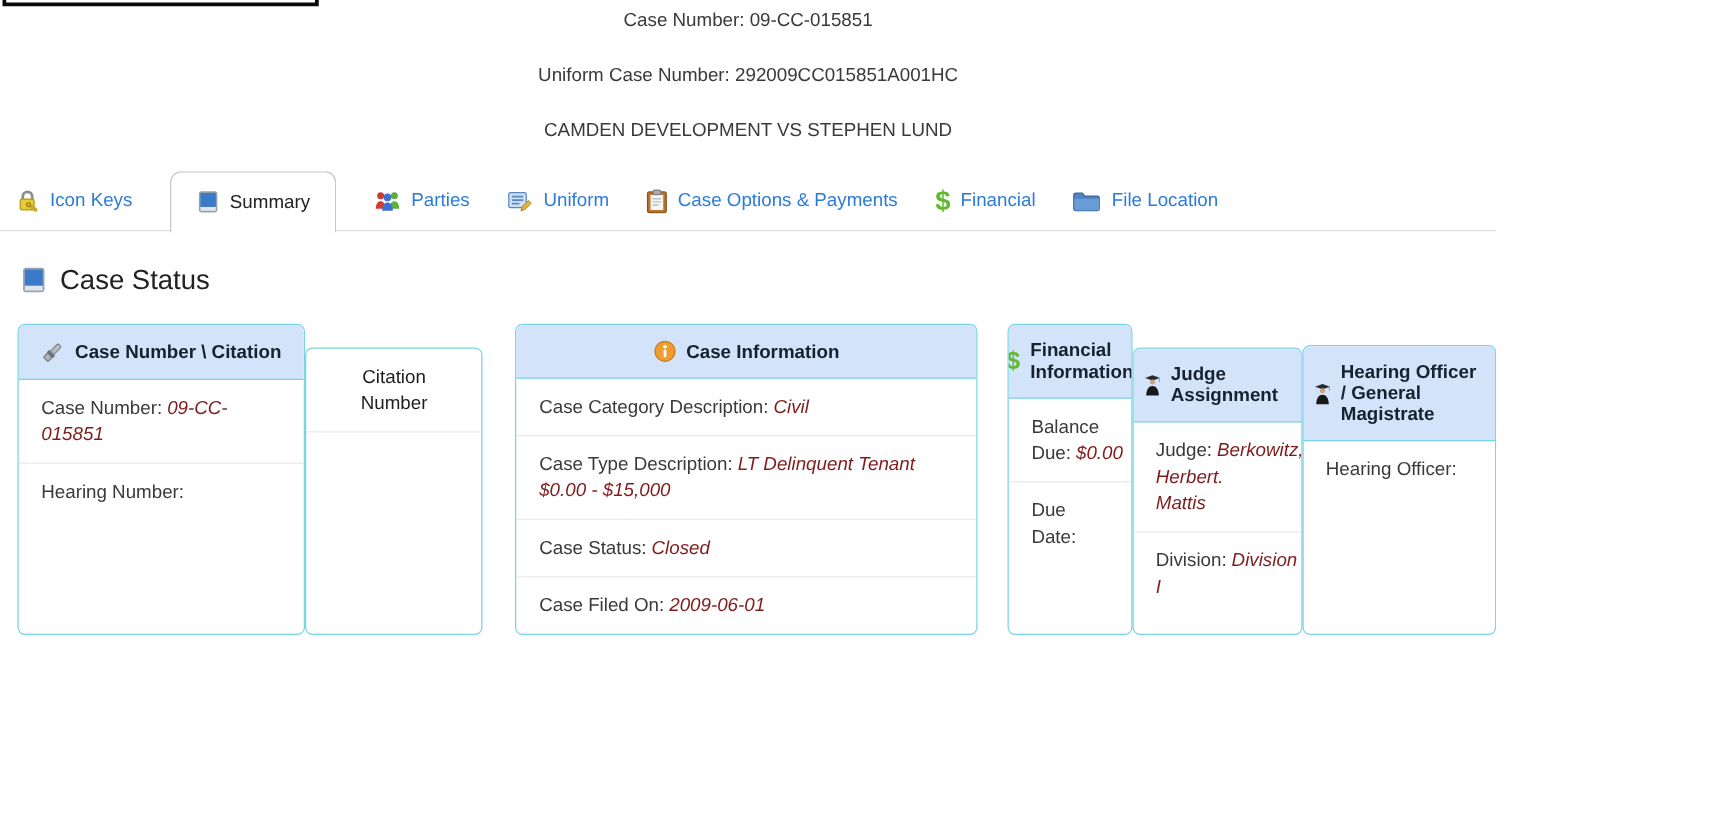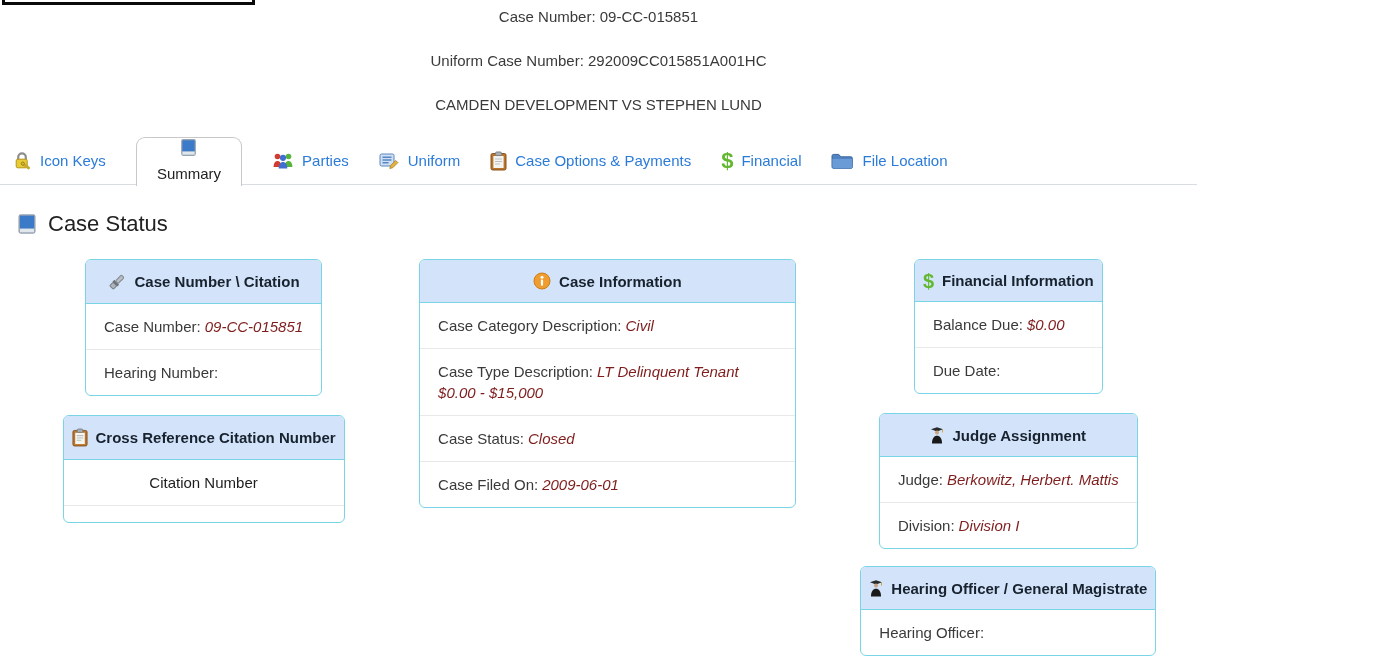--- a/index.html
+++ b/index.html
@@ -15,30 +15,30 @@
   .top-header { padding-top:8px; text-align:center; }
   .top-header .line { font-size:15px; color:#3a3a3a; line-height:17px; }
   .top-header .line + .line { margin-top:27px; }
 
   
   .tabbar { display:flex; align-items:center; gap:30px; padding-left:12px;
     height:48px; margin-top:24px; border-bottom:1px solid #d9dde1; }
   .tab { display:flex; align-items:center; gap:8px; font-size:15px; color:#2b7bd9;
     cursor:pointer; white-space:nowrap; }
   .tab.active { height:49px; margin-bottom:-1px; padding:0 20px; background:#fff;
-    border:1px solid #c8c8c8; border-bottom:none; border-radius:9px 9px 0 0; color:#222;flex-direction:column; }
+    border:1px solid #c8c8c8; border-bottom:none; border-radius:9px 9px 0 0; color:#222; }
   .tab .dollar-glyph { font-size:22px; font-weight:bold; color:#62b82e; line-height:18px; }
 
   
   .content { padding:26px 0 0 16px; }
   .page-title { display:flex; align-items:center; gap:10px; font-size:22px;
     font-weight:400; color:#222; }
 
   .columns { display:flex; margin-top:22px; padding-left:0; }
-  .col { display:flex; flex-direction:column;align-items:center; }
+  .col { display:flex; flex-direction:row; }
   .col1 { margin-left:-2px; width:440px; }
   .col2 { margin-left:26px; width:437px; }
   .col3 { margin-left:24px; width:438px; }
 
   .panel { border:1px solid #79d5e6; border-radius:6px; background:#fff; overflow:hidden; }
   .panel + .panel { margin-top:19px; }
   .panel-header { display:flex; align-items:center; justify-content:center; gap:8px;
     background:#d2e3fa; border-bottom:1px solid #79d5e6; padding:12px 8px;
     font-size:15px; font-weight:bold; color:#18222e; }
   .panel-header .dollar-glyph { font-size:20px; font-weight:bold; color:#62b82e; line-height:16px; }
@@ -176,31 +176,20 @@
           </div>
           <div class="row">
             <span class="lbl">Case Number:</span><span class="val">09-CC-015851</span>
           </div>
           <div class="row">
             <span class="lbl">Hearing Number:</span><span class="val"></span>
           </div>
         </div>
 
         <div class="panel">
-          <div class="panel-header">
-            <span class="icon">
-              <svg width="16" height="19" viewBox="0 0 17 20">
-                <rect x="1" y="2.5" width="15" height="16.5" rx="1.6" fill="#b9742e" stroke="#8a541d"></rect>
-                <rect x="3.4" y="5" width="10.2" height="12" fill="#f6f6f0"></rect>
-                <path d="M5 8h7M5 10.5h7M5 13h5" stroke="#b9bfc6" stroke-width="1.1"></path>
-                <rect x="5.6" y="1" width="5.8" height="3.6" rx="1" fill="#a9aeb4" stroke="#7d8288"></rect>
-              </svg>
-            </span>
-            <span>Cross Reference Citation Number</span>
-          </div>
           <div class="row center-bold">Citation Number</div>
           <div class="row empty-row"></div>
         </div>
 
       </div>
 
       <div class="col col2">
 
         <div class="panel">
           <div class="panel-header">

